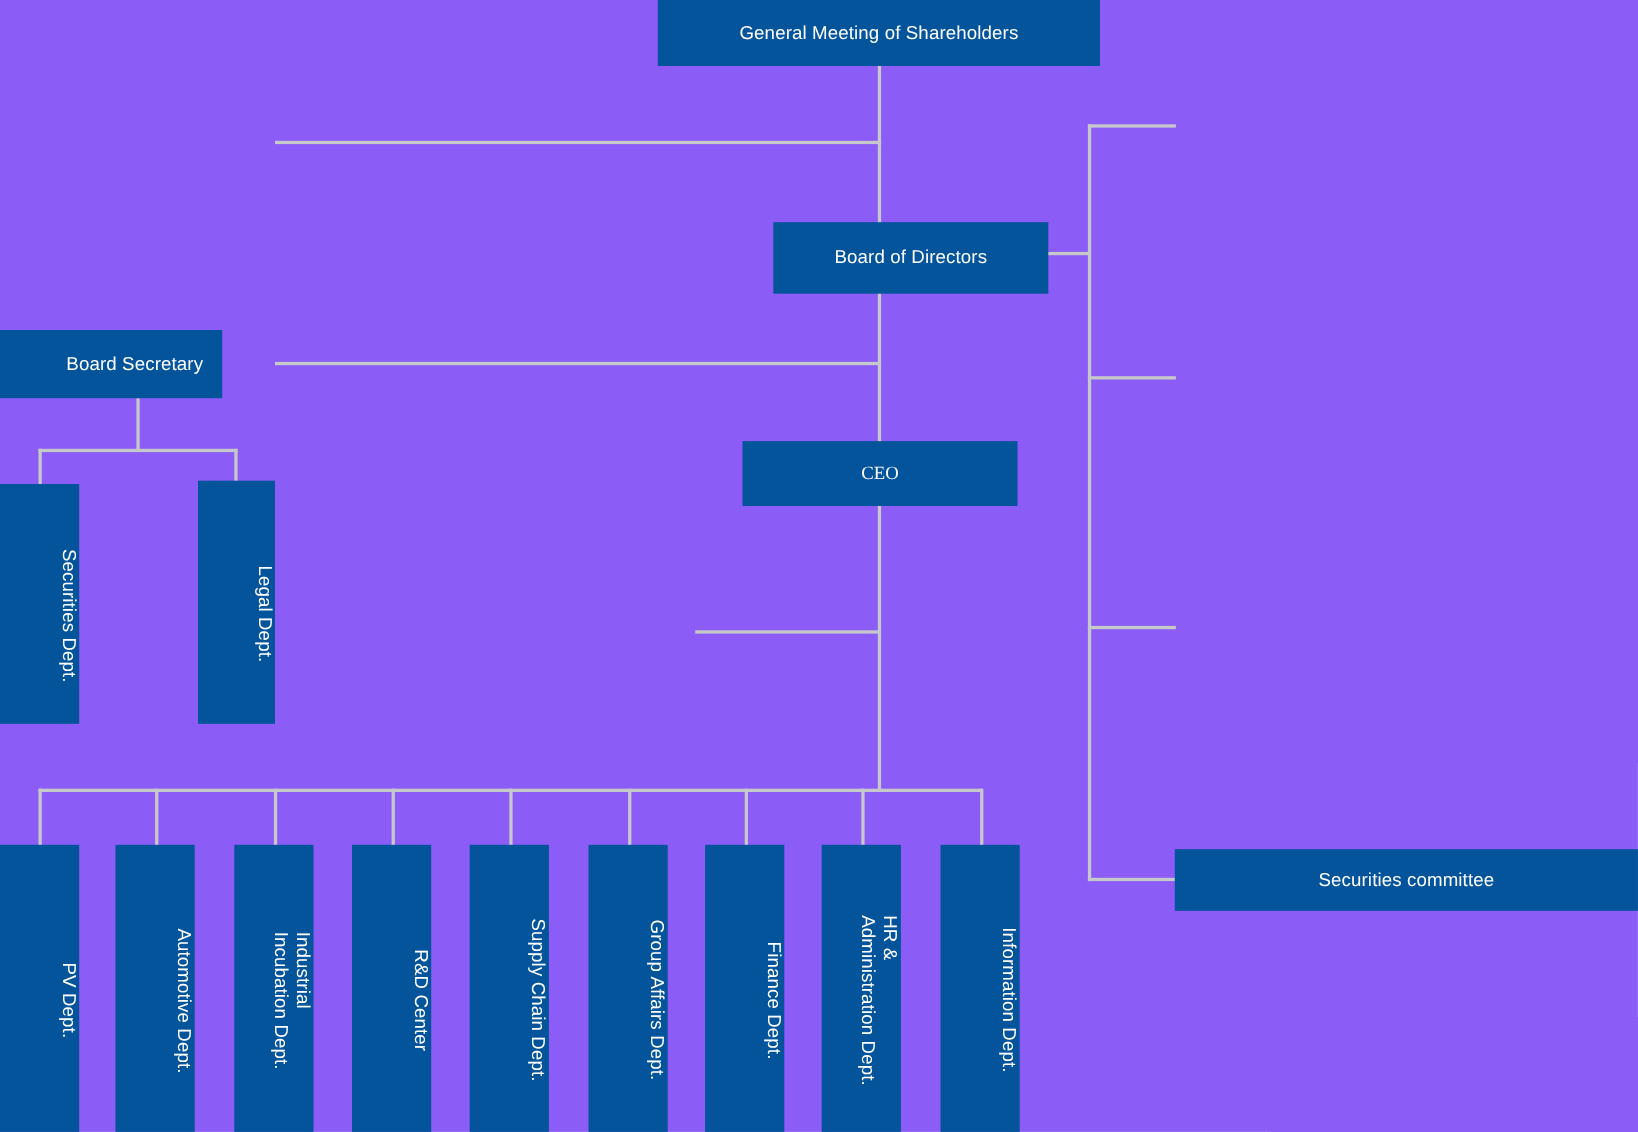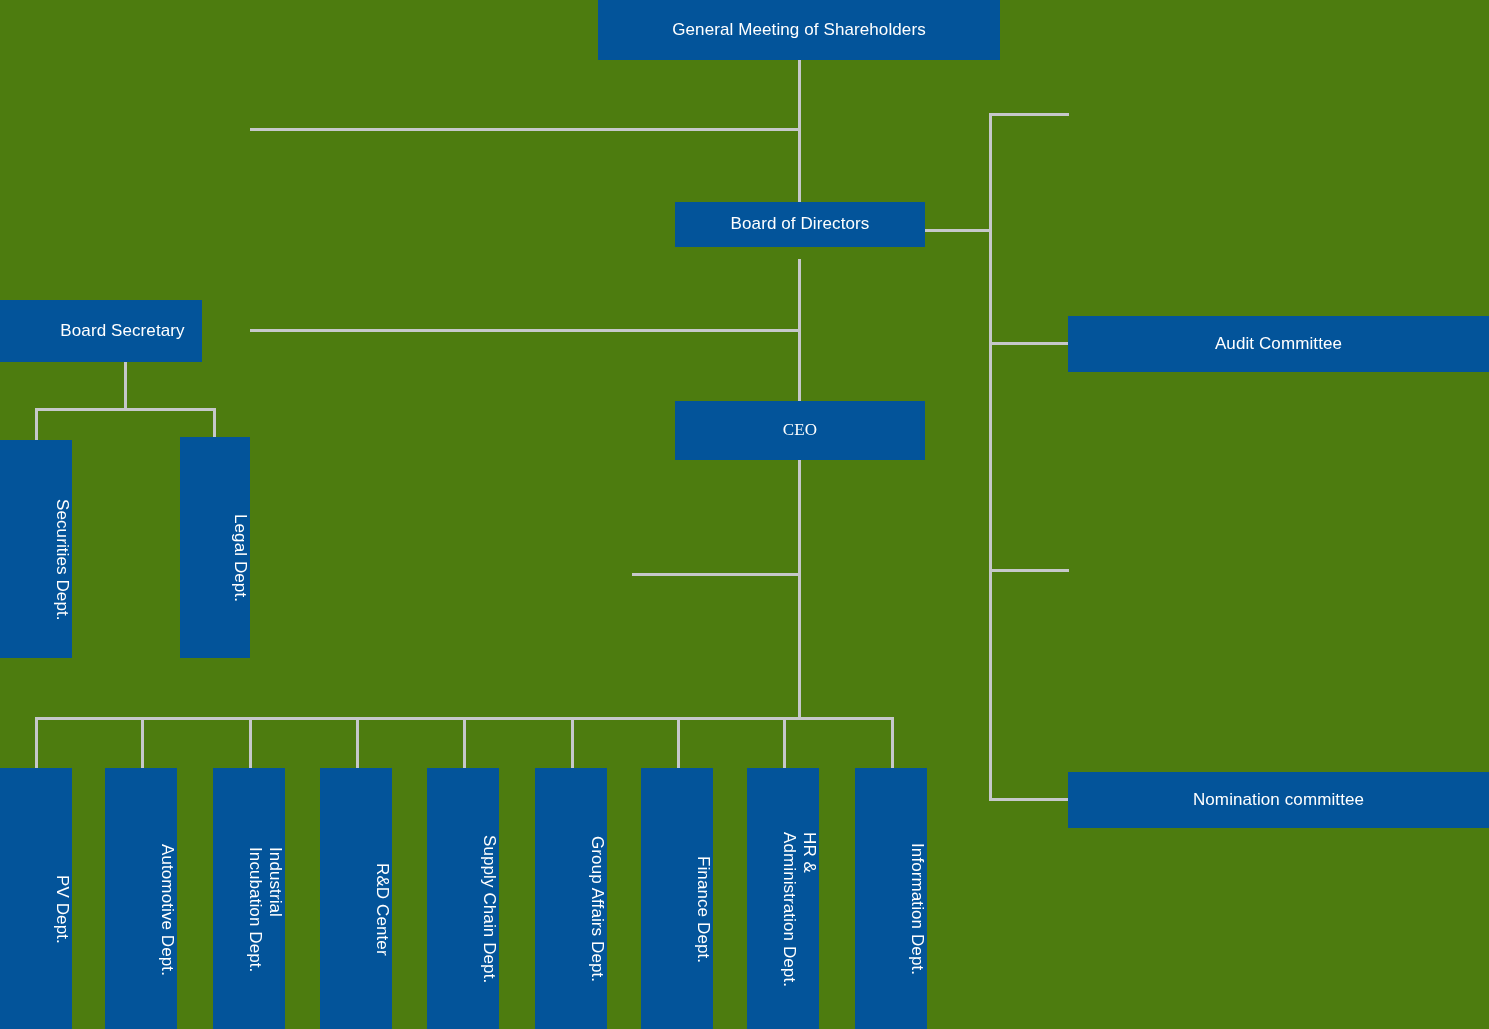--- a/index.html
+++ b/index.html
@@ -7,21 +7,21 @@
     width: 1489px;
     height: 1029px;
     background: #ffffff;
     font-family: "Liberation Sans", sans-serif;
     overflow: hidden;
   }
   #chart {
     position: relative;
     width: 1489px;
     height: 1029px;
-    background: #4d7c0f;
+    background: #8b5cf6;
   }
   .node {
     position: absolute;
     background: #03549A;
     color: #ffffff;
     display: flex;
     align-items: center;
     justify-content: center;
     text-align: center;
     font-size: 17px;
@@ -89,38 +89,35 @@
   <div class="conn v" style="left:571px; top:717px; height:52px;"></div>
   <div class="conn v" style="left:677px; top:717px; height:52px;"></div>
   <div class="conn v" style="left:783px; top:717px; height:52px;"></div>
   <div class="conn v" style="left:891px; top:717px; height:52px;"></div>
 
   <div class="node" style="left:598px; top:0px; width:402px; height:60px;">
     <span class="lbl">General Meeting of Shareholders</span>
   </div>
 
 
-  <div class="node" style="left:675px; top:202px; width:250px; height:45px;">
+  <div class="node" style="left:703px; top:202px; width:250px; height:65px;">
     <span class="lbl">Board of Directors</span>
   </div>
 
   <div class="node" style="left:0px; top:300px; width:202px; height:62px;padding-left:43px;">
     <span class="lbl">Board Secretary</span>
   </div>
 
   <div class="node" style="left:675px; top:401px; width:250px; height:59px;font-family:Liberation Serif, serif;">
     <span class="lbl">CEO</span>
   </div>
 
 
-  <div class="node" style="left:1068px; top:316px; width:421px; height:56px;">
-    <span class="lbl">Audit Committee</span>
-  </div>
   <div class="node" style="left:1068px; top:772px; width:421px; height:56px;">
-    <span class="lbl">Nomination committee</span>
+    <span class="lbl">Securities committee</span>
   </div>
 
   <div class="node vert" style="left:0px; top:440px; width:72px; height:218px;">
     <span class="lbl">Securities Dept.</span>
   </div>
   <div class="node vert" style="left:180px; top:437px; width:70px; height:221px;">
     <span class="lbl">Legal Dept.</span>
   </div>
 
   <div class="node vert" style="left:0px; top:768px; width:72px; height:261px;">

